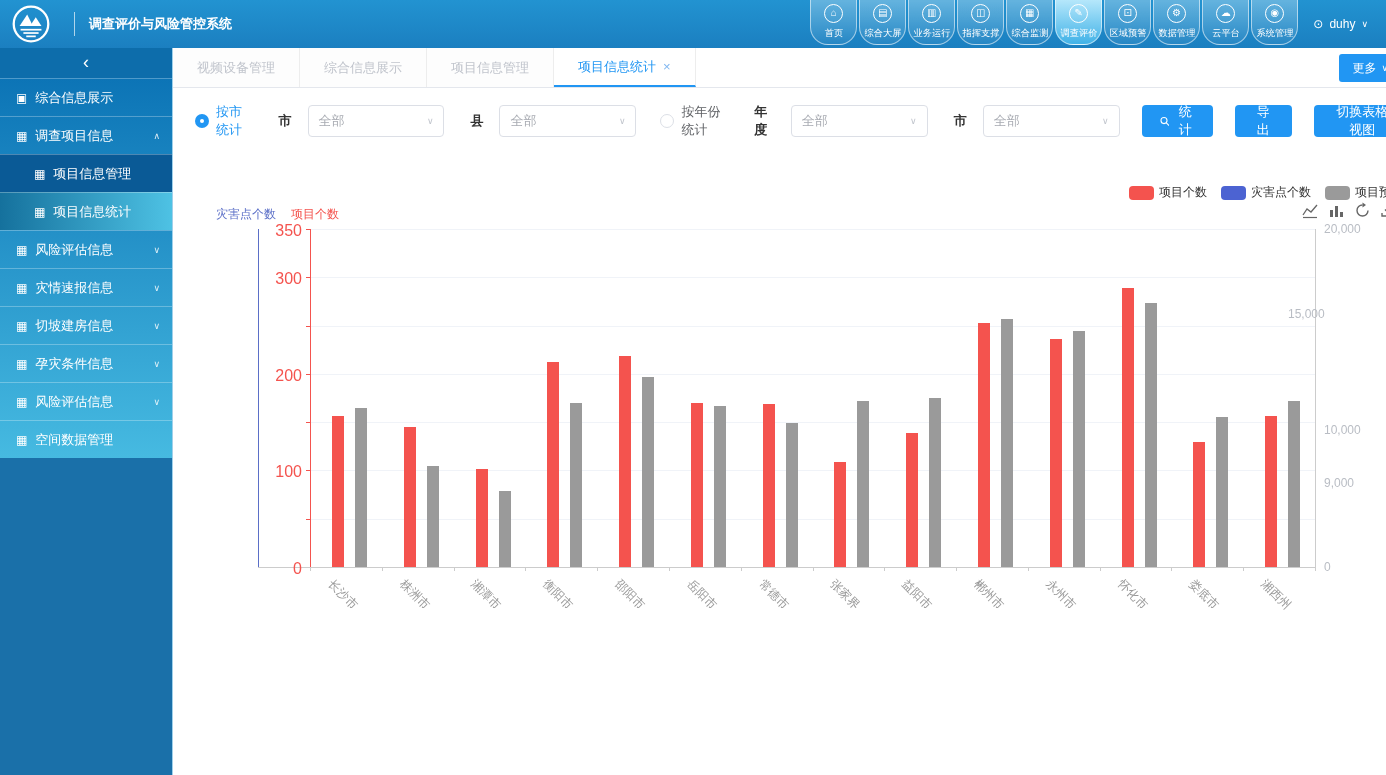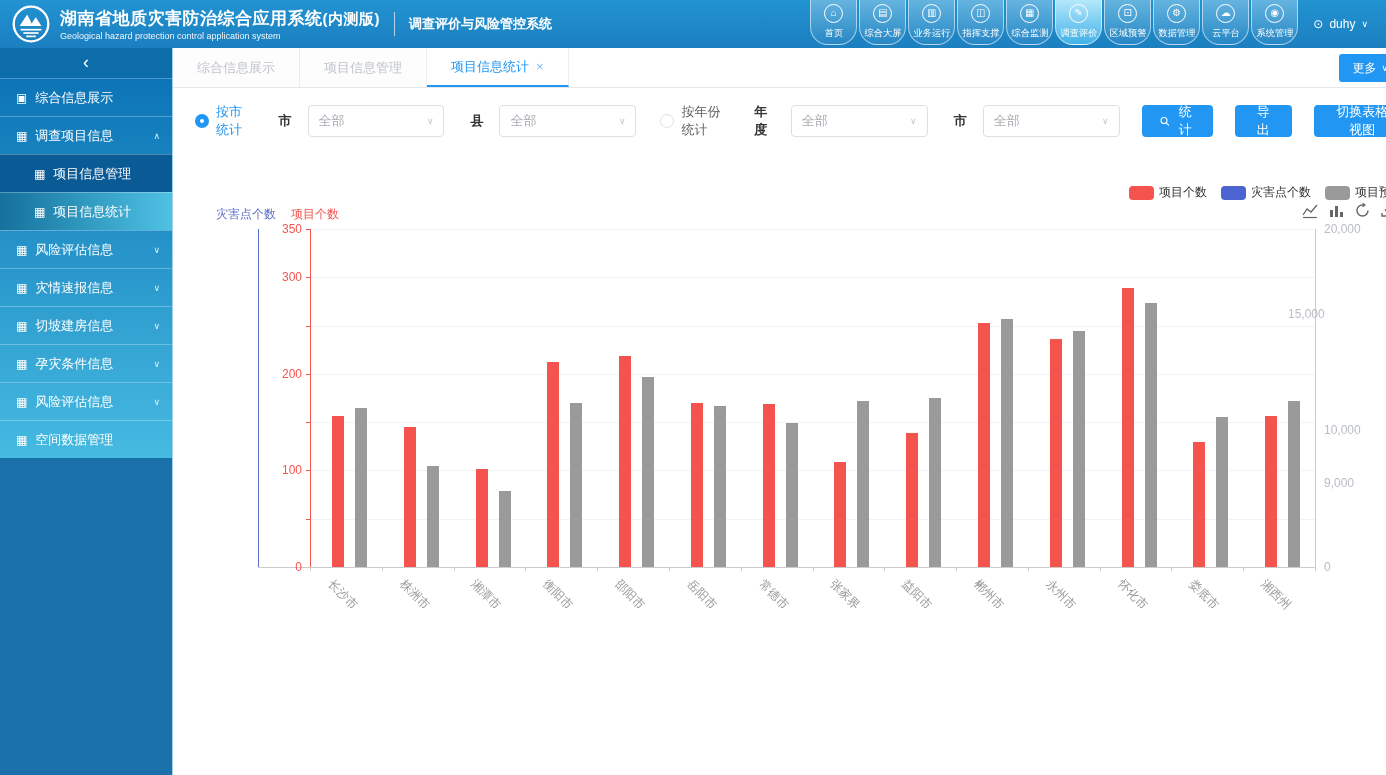--- a/index.html
+++ b/index.html
@@ -77,47 +77,41 @@
   .chart-sub { position:absolute; top:59px; left:0; width:100%; text-align:center;
     font-size:12px; color:#7f8ce0; }
   #legend { position:absolute; top:42px; right:8px; display:flex; gap:14px; align-items:center; }
   .lg-item { display:flex; align-items:center; gap:5px; font-size:12px; color:#333; cursor:pointer; }
   .lg-swatch { width:25px; height:14px; border-radius:4px; }
   #toolbox { position:absolute; top:60px; right:14px; display:flex; gap:9px; align-items:center; }
   #toolbox svg { cursor:pointer; }
   .gridline { position:absolute; height:1px; background:#f0f3f8; }
   .vaxis { position:absolute; width:1px; }
   .haxis { position:absolute; height:1px; background:#ccc; }
-  .ytickL { position:absolute; width:46px; text-align:right; font-size:12px; color:#f4534e; }
+  .ytickL { position:absolute; width:46px; text-align:right; font-size:16px; color:#f4534e; }
   .ytickR { position:absolute; font-size:12px; color:#b9bdc4; }
   .xtick { position:absolute; width:1px; height:4px; background:#ccc; }
   .ymark { position:absolute; width:4px; height:1px; background:#f4534e; }
   .xlabel { position:absolute; font-size:12px; color:#999; white-space:nowrap;
     transform:rotate(45deg); transform-origin:left top; }
   .axname { position:absolute; font-size:12px; }
   .bar { position:absolute; }
 </style>
 </head>
 <body>
 
 <header>
   <svg class="logo" viewBox="0 0 40 40">
     <circle cx="20" cy="20" r="18.2" fill="none" stroke="#fff" stroke-width="2.4"></circle>
     <path d="M8 22 L16 10 L22 22 Z" fill="#fff"></path>
     <path d="M19 22 L25 13 L31 22 Z" fill="#fff"></path>
     <line x1="9" y1="26" x2="31" y2="26" stroke="#fff" stroke-width="1.8"></line>
     <line x1="12" y1="29.5" x2="28" y2="29.5" stroke="#fff" stroke-width="1.8"></line>
     <line x1="15" y1="33" x2="25" y2="33" stroke="#fff" stroke-width="1.8"></line>
   </svg>
-  <div>
-    <div class="title-cn">
-      <span>湖南省地质灾害防治综合应用系统</span><span class="suffix">(内测版)</span>
-    </div>
-    <div class="title-en">Geological hazard protection control application system</div>
-  </div>
   <div class="hdr-divider"></div>
   <div class="sysname">调查评价与风险管控系统</div>
   <nav id="topnav">
       <div class="nav-item">
         <div class="nav-ico">⌂</div>
         <div class="nav-label">首页</div>
       </div>
       <div class="nav-item">
         <div class="nav-ico">▤</div>
         <div class="nav-label">综合大屏</div>
@@ -212,20 +206,23 @@
         </div>
         <div class="m-item">
           <div class="ico">▦</div>
           <div>空间数据管理</div>
         </div>
       </div>
   </aside>
 
   <main>
     <div class="tabbar" id="tabbar">
+      <div class="tab">
+          <span>视频设备管理</span>
+        </div>
         <div class="tab">
           <span>综合信息展示</span>
         </div>
         <div class="tab">
           <span>项目信息管理</span>
         </div>
         <div class="tab active">
           <span>项目信息统计</span>
           <span class="x">×</span>
         </div>

